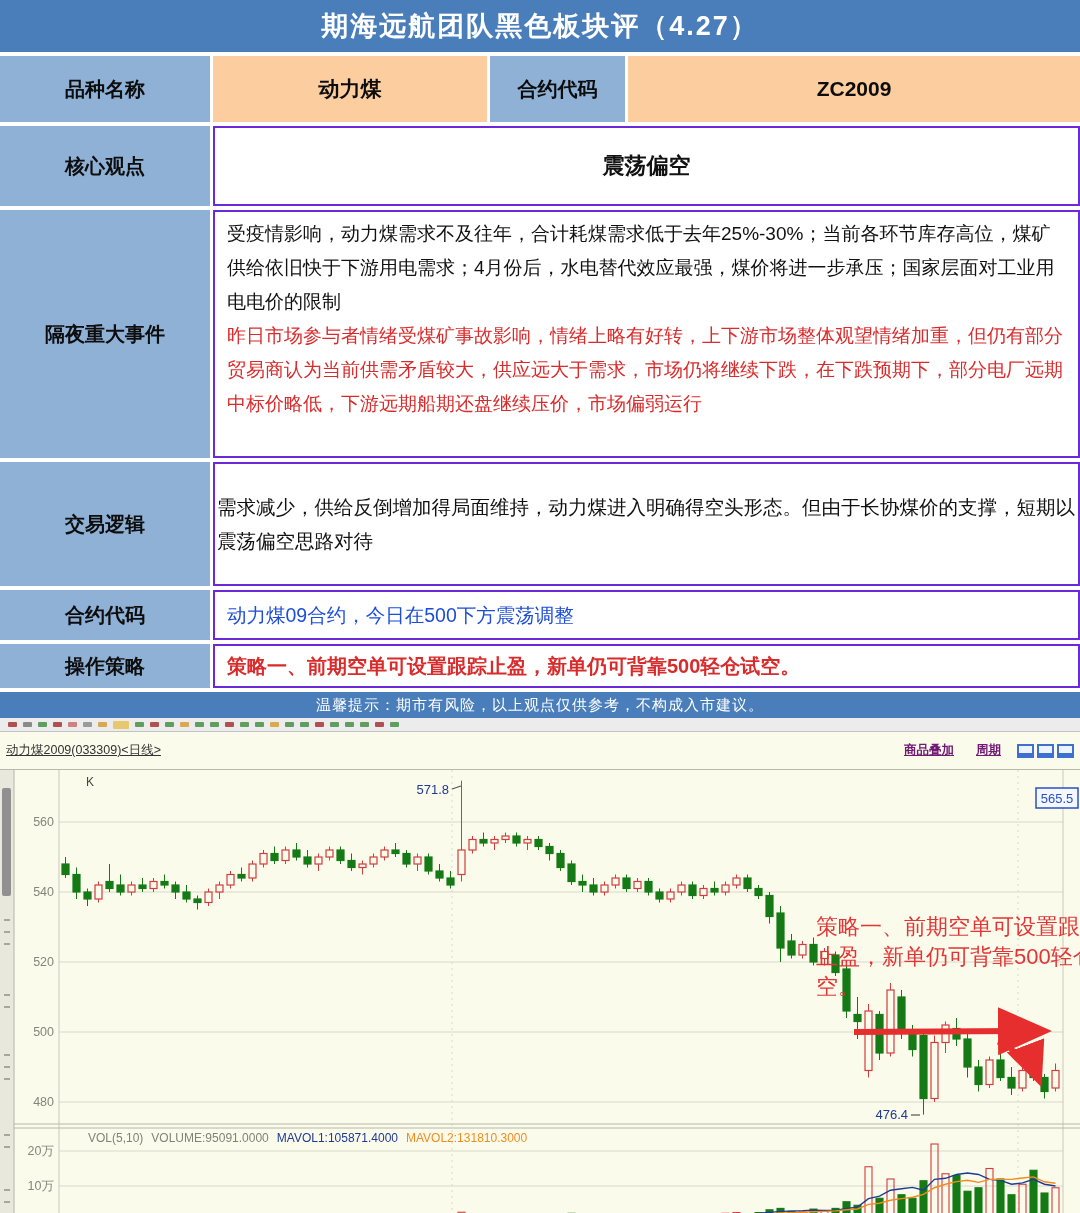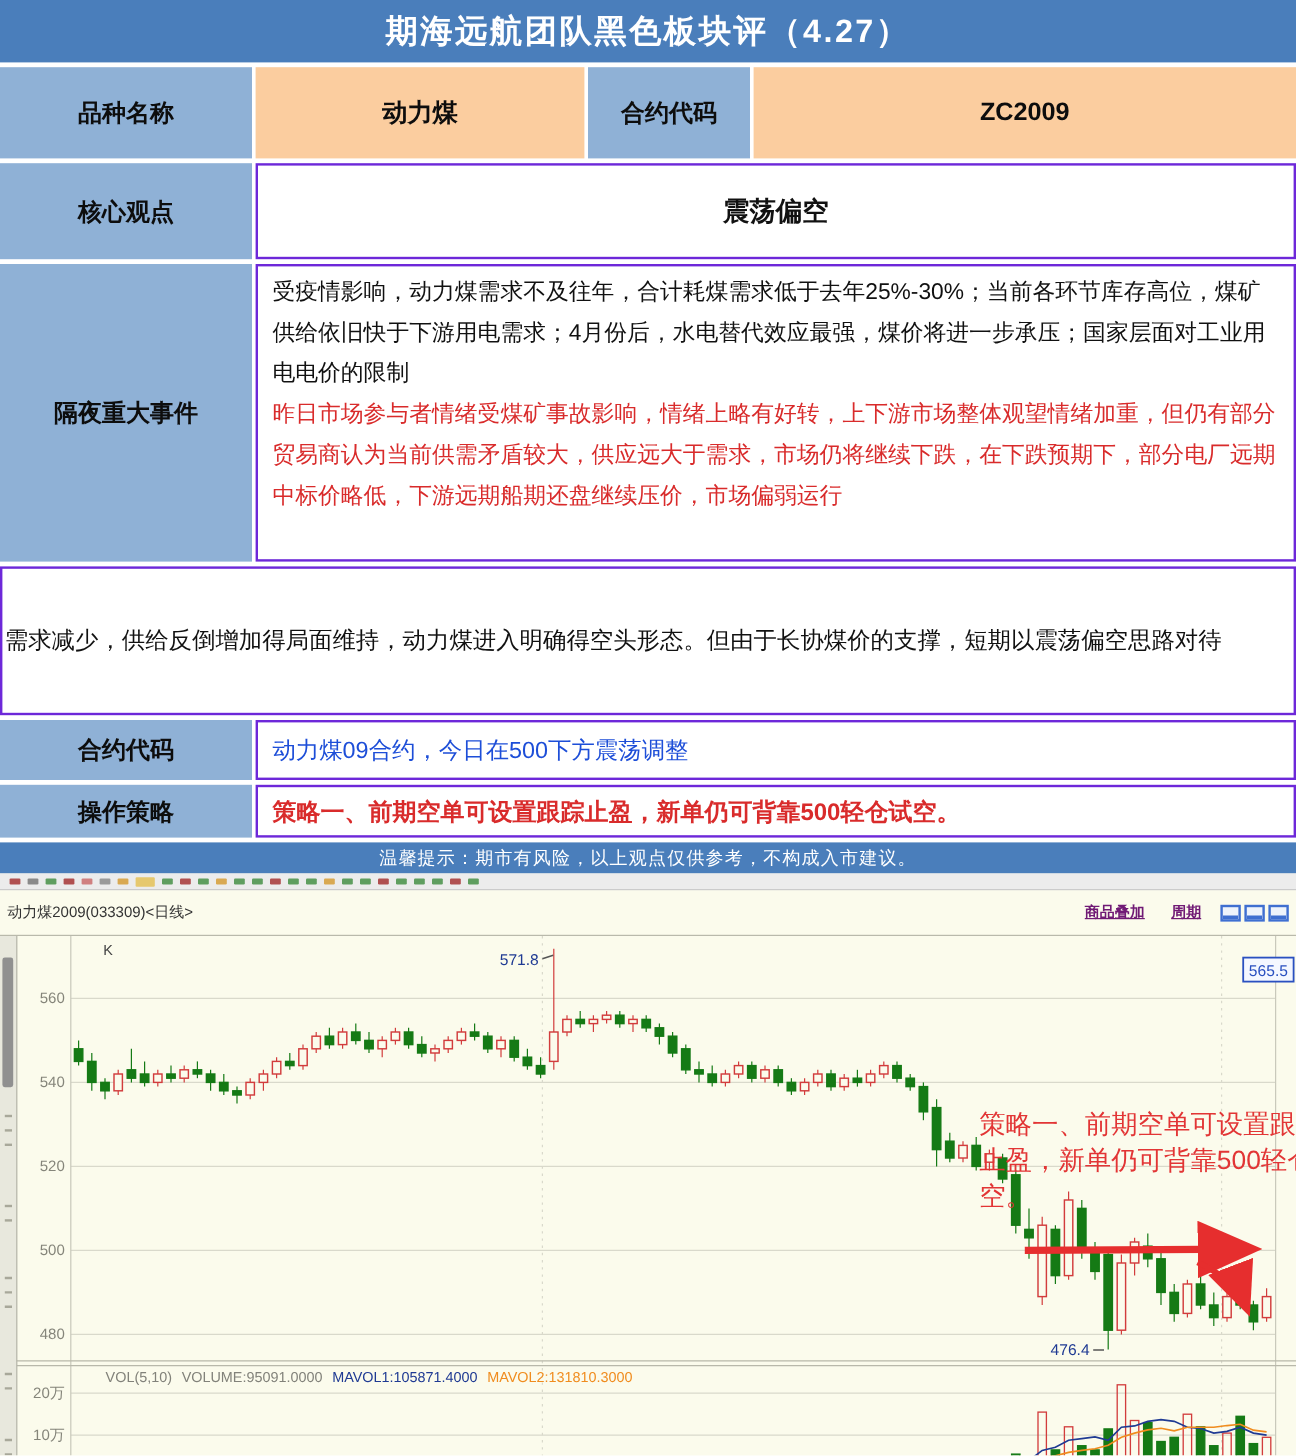--- a/index.html
+++ b/index.html
@@ -8,21 +8,21 @@
 
   
   .title{height:52px;background:#4a7ebb;color:#ffffff;font-size:27px;font-weight:bold;
          display:flex;align-items:center;justify-content:center;letter-spacing:2px;}
   .row{display:flex;gap:3px;margin-top:4px;}
   .cell{box-sizing:border-box;display:flex;align-items:center;}
   .blue{background:#8fb1d6;color:#0d0d0d;font-weight:bold;font-size:20px;justify-content:center;text-align:center;}
   .peach{background:#fbcd9f;color:#0d0d0d;font-weight:bold;font-size:21px;justify-content:center;}
   .whitecell{background:#fff;border:2px solid #6d28d9;color:#111;}
   .labelcol{width:210px;flex:0 0 210px;}
-  .r1{height:76px;}
+  .r1{height:66px;}
   .r1 .v1{width:274px;flex:0 0 274px;}
   .r1 .l2{width:135px;flex:0 0 135px;}
   .r1 .v2{flex:1;}
   .r2{height:80px;}
   .r2 .whitecell{flex:1;justify-content:center;font-weight:bold;font-size:22px;}
   .r3{height:248px;}
   .r3 .whitecell{flex:1;display:block;padding:5px 12px 4px 12px;font-size:19px;line-height:34px;}
   .r3 .redpart{color:#d92b2b;}
   .r4{height:124px;}
   .r4 .whitecell{flex:1;padding:0 2px;font-size:19.5px;line-height:34px;}
@@ -32,21 +32,21 @@
   .r6 .whitecell{flex:1;padding:0 12px;font-size:20px;color:#d92b2b;font-weight:bold;}
   .tipbar{height:26px;margin-top:4px;background:#4a7ebb;color:#fff;font-size:15px;
           display:flex;align-items:center;justify-content:center;letter-spacing:1px;}
 
   
   .chart-section{height:495px;position:relative;background:#fbfbec;}
   .ctoolbar{height:14px;background:#ececec;border-bottom:1px solid #c2c2c2;
             display:flex;align-items:center;padding-left:8px;gap:6px;box-sizing:border-box;}
   .ctoolbar i{display:inline-block;width:9px;height:5px;border-radius:1px;}
   .chead{height:38px;background:#fbfbec;border-bottom:1px solid #b9b9ab;display:flex;
-         align-items:center;font-size:12.5px;color:#333;padding:0 6px;box-sizing:border-box;}
+         align-items:center;font-size:12.5px;color:#333;padding:0 6px;box-sizing:border-box;text-decoration:underline;}
   .chead .ch-left{flex:1;}
   .chead a{color:#701a75;text-decoration:underline;font-weight:bold;margin-left:22px;cursor:pointer;}
   .winbtns{margin-left:16px;display:inline-flex;gap:3px;}
   .winbtns i{width:13px;height:10px;border:2px solid #3f6fd0;display:inline-block;
              box-shadow:inset 0 -3px 0 #3f6fd0;background:#eef3fb;}
   #chart-svg{display:block;background:#fbfbec;}
 </style>
 </head>
 <body>
 
@@ -68,20 +68,21 @@
 
   <div class="row r3">
     <div class="cell blue labelcol">隔夜重大事件</div>
     <div class="whitecell">
       <span>受疫情影响，动力煤需求不及往年，合计耗煤需求低于去年25%-30%；当前各环节库存高位，煤矿供给依旧快于下游用电需求；4月份后，水电替代效应最强，煤价将进一步承压；国家层面对工业用电电价的限制</span><br>
       <span class="redpart">昨日市场参与者情绪受煤矿事故影响，情绪上略有好转，上下游市场整体观望情绪加重，但仍有部分贸易商认为当前供需矛盾较大，供应远大于需求，市场仍将继续下跌，在下跌预期下，部分电厂远期中标价略低，下游远期船期还盘继续压价，市场偏弱运行</span>
     </div>
   </div>
 
   <div class="row r4">
+    <div class="cell blue labelcol">交易逻辑</div>
     <div class="cell whitecell">需求减少，供给反倒增加得局面维持，动力煤进入明确得空头形态。但由于长协煤价的支撑，短期以震荡偏空思路对待</div>
   </div>
 
   <div class="row r5">
     <div class="cell blue labelcol">合约代码</div>
     <div class="cell whitecell">动力煤09合约，今日在500下方震荡调整</div>
   </div>
 
   <div class="row r6">
     <div class="cell blue labelcol">操作策略</div>

